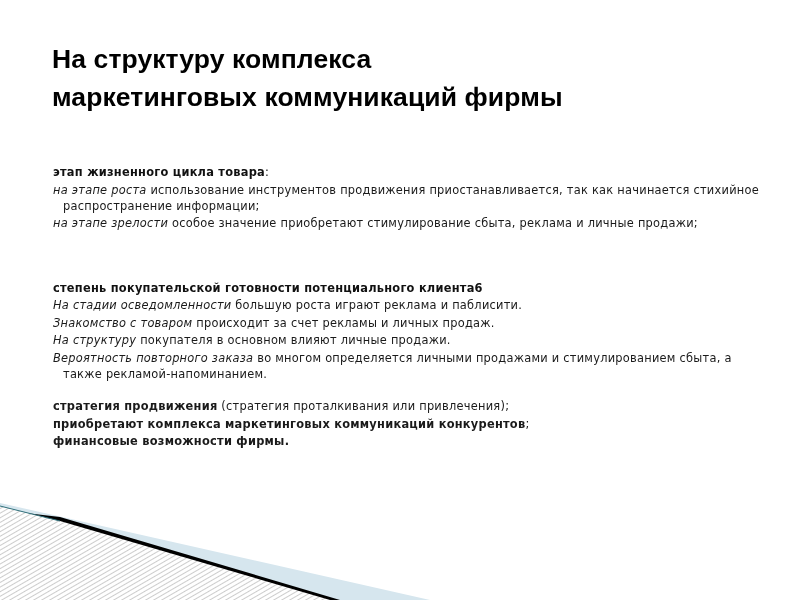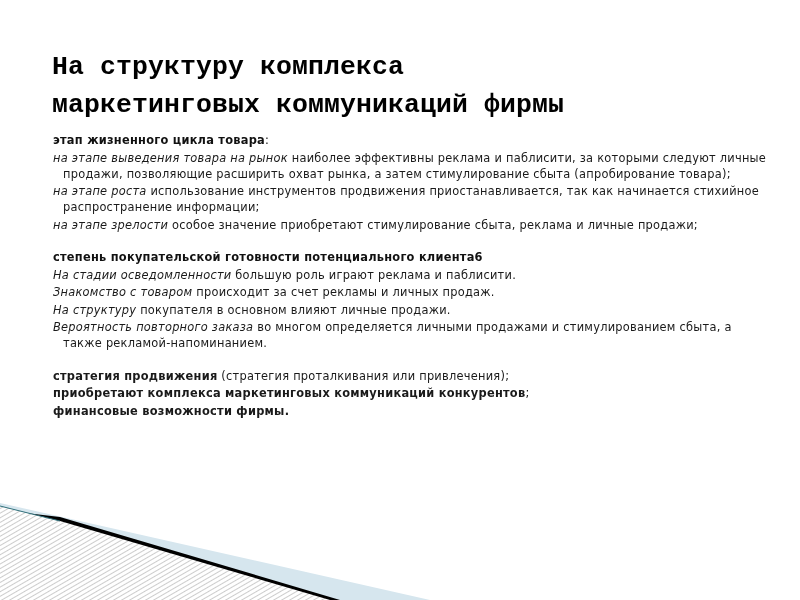--- a/index.html
+++ b/index.html
@@ -3,30 +3,30 @@
 <meta charset="utf-8">
 <style>
   html, body { margin: 0; padding: 0; }
   body {
     width: 800px; height: 600px; overflow: hidden; position: relative;
     background: #ffffff; color: #111111;
     font-family: "DejaVu Sans", sans-serif;
   }
   .deco { position: absolute; left: 0; top: 0; width: 800px; height: 600px; pointer-events: none; }
   .title {
-    position: absolute; left: 52px; top: 48px; margin: 0;
-    font-family: Liberation Mono, monospace; font-weight: bold;
+    position: absolute; left: 52px; top: 40px; margin: 0;
+    font-family: Liberation Sans, sans-serif; font-weight: bold;
     font-size: 26.5px; line-height: 38px; color: #000; letter-spacing: 0.1px;
   }
   .content {
     position: absolute; left: 53px; top: 132px; width: 720px;
     font-size: 11.4px; line-height: 16px; color: #1a1a1a; letter-spacing: 0.25px;
   }
   .p { margin: 0 0 1.5px 0; padding-left: 10px; text-indent: -10px; }
-  .p.head { font-weight: bold; color: #111; }
+  .p.head { font-weight: bold; color: #111; margin-top: 32px; }
   .gap { height: 15px; }
   i { font-style: italic; }
   b { font-weight: bold; margin-top: 40px; }
 </style>
 </head>
 <body>
 
 <svg class="deco" viewBox="0 0 800 600" xmlns="http://www.w3.org/2000/svg">
   <defs>
     <pattern id="hatch" patternUnits="userSpaceOnUse" width="4" height="4" patternTransform="rotate(60)">
@@ -40,28 +40,27 @@
   <line x1="0" y1="506" x2="60" y2="521" stroke="#2f6f7a" stroke-width="1"></line>
 </svg>
 
 <h1 class="title">
   <span>На структуру комплекса</span><br>
   <span>маркетинговых коммуникаций фирмы</span>
 </h1>
 
 <div class="content">
   <p class="p head"><span>этап жизненного цикла товара</span><span style="font-weight:normal">:</span></p>
-  <p class="p"><i>на этапе выведения товара на рынок</i><span> наиболее эффективны реклама и паблисити, за которыми следуют личные продажи, позволяющие расширить охват рынка, а затем стимулирование сбыта (апробирование товара);</span></p>
   <p class="p"><i>на этапе роста</i><span> использование инструментов продвижения приостанавливается, так как начинается стихийное распространение информации;</span></p>
   <p class="p"><i>на этапе зрелости</i><span> особое значение приобретают стимулирование сбыта, реклама и личные продажи;</span></p>
 
   <div class="gap"></div>
 
   <p class="p head">степень покупательской готовности потенциального клиента6</p>
-  <p class="p"><i>На стадии осведомленности</i><span> большую роль играют реклама и паблисити.</span></p>
+  <p class="p"><i>На стадии осведомленности</i><span> большую роста играют реклама и паблисити.</span></p>
   <p class="p"><i>Знакомство с товаром</i><span>  происходит за счет рекламы и личных продаж.</span></p>
   <p class="p"><i>На структуру</i><span> покупателя в основном влияют личные продажи.</span></p>
   <p class="p"><i>Вероятность повторного заказа</i><span> во многом определяется личными продажами и стимулированием сбыта, а также рекламой-напоминанием.</span></p>
 
   <div class="gap"></div>
 
   <p class="p"><b>стратегия продвижения</b><span> (стратегия проталкивания или привлечения);</span></p>
   <p class="p"><b>приобретают комплекса маркетинговых коммуникаций конкурентов</b><span>;</span></p>
   <p class="p"><b>финансовые возможности фирмы.</b><span></span></p>
 </div>

